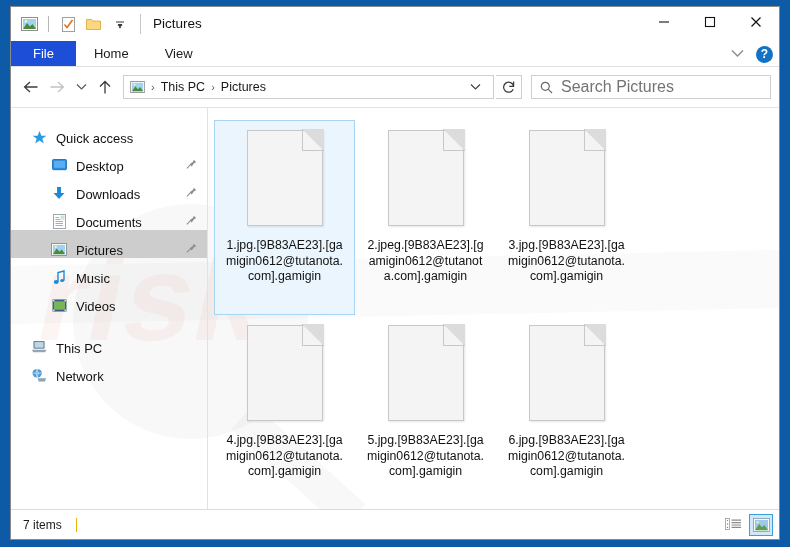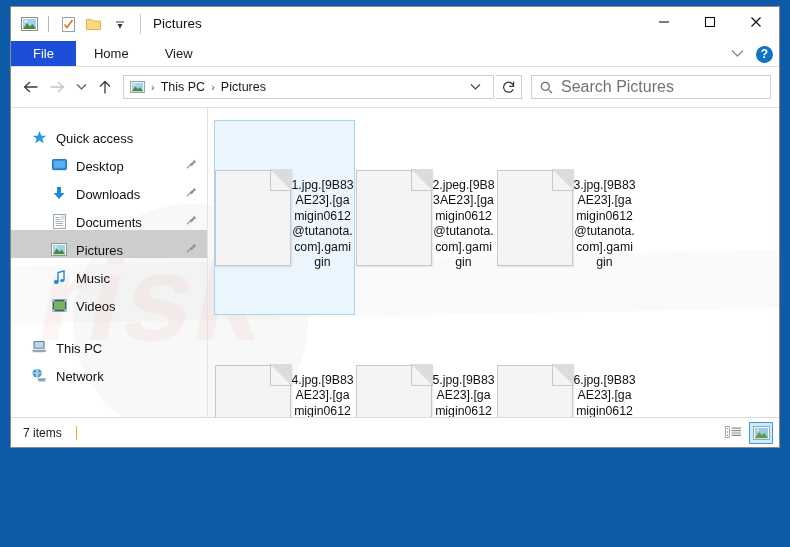--- a/index.html
+++ b/index.html
@@ -7,21 +7,21 @@
     width: 790px; height: 547px;
     font-family: "Liberation Sans", sans-serif;
     background: #0a539b;
     overflow: hidden;
   }
   #desktop { position: relative; width: 790px; height: 547px; background: #0d5ba6; }
 
   
   #window {
     position: absolute; left: 10px; top: 6px;
-    width: 770px; height: 442px;
+    width: 770px; height: 534px;
     background: #ffffff;
     border: 1px solid #8a8a8a;
     display: flex; flex-direction: column;
     overflow: hidden;
   }
 
   
   .titlebar {
     height: 34px; background: #ffffff;
     display: flex; align-items: center;
@@ -136,21 +136,21 @@
   .navspace { height: 12px; }
 
   
   .content {
     flex: 1; position: relative; z-index: 1;
     padding: 12px 6px 0 6px; overflow: hidden;
   }
   .grid { display: flex; flex-wrap: wrap; }
   .tile {
     width: 141px; height: 195px;
-    display: flex; flex-direction: row; align-items: center;
+    display: flex; flex-direction: column; align-items: center;
     padding-top: 9px; border: 1px solid transparent;
   }
   .tile.selected { border: 1px solid #a8d5f2; background: #eaf5fd; }
   .tile .icon-wrap { height: 104px; display: flex; align-items: flex-start; justify-content: center; }
   .tile .label {
     font-size: 12.3px; color: #111; text-align: center; line-height: 15.5px;
     width: 118px; word-break: break-all; margin-top: 4px;
   }
 
   

